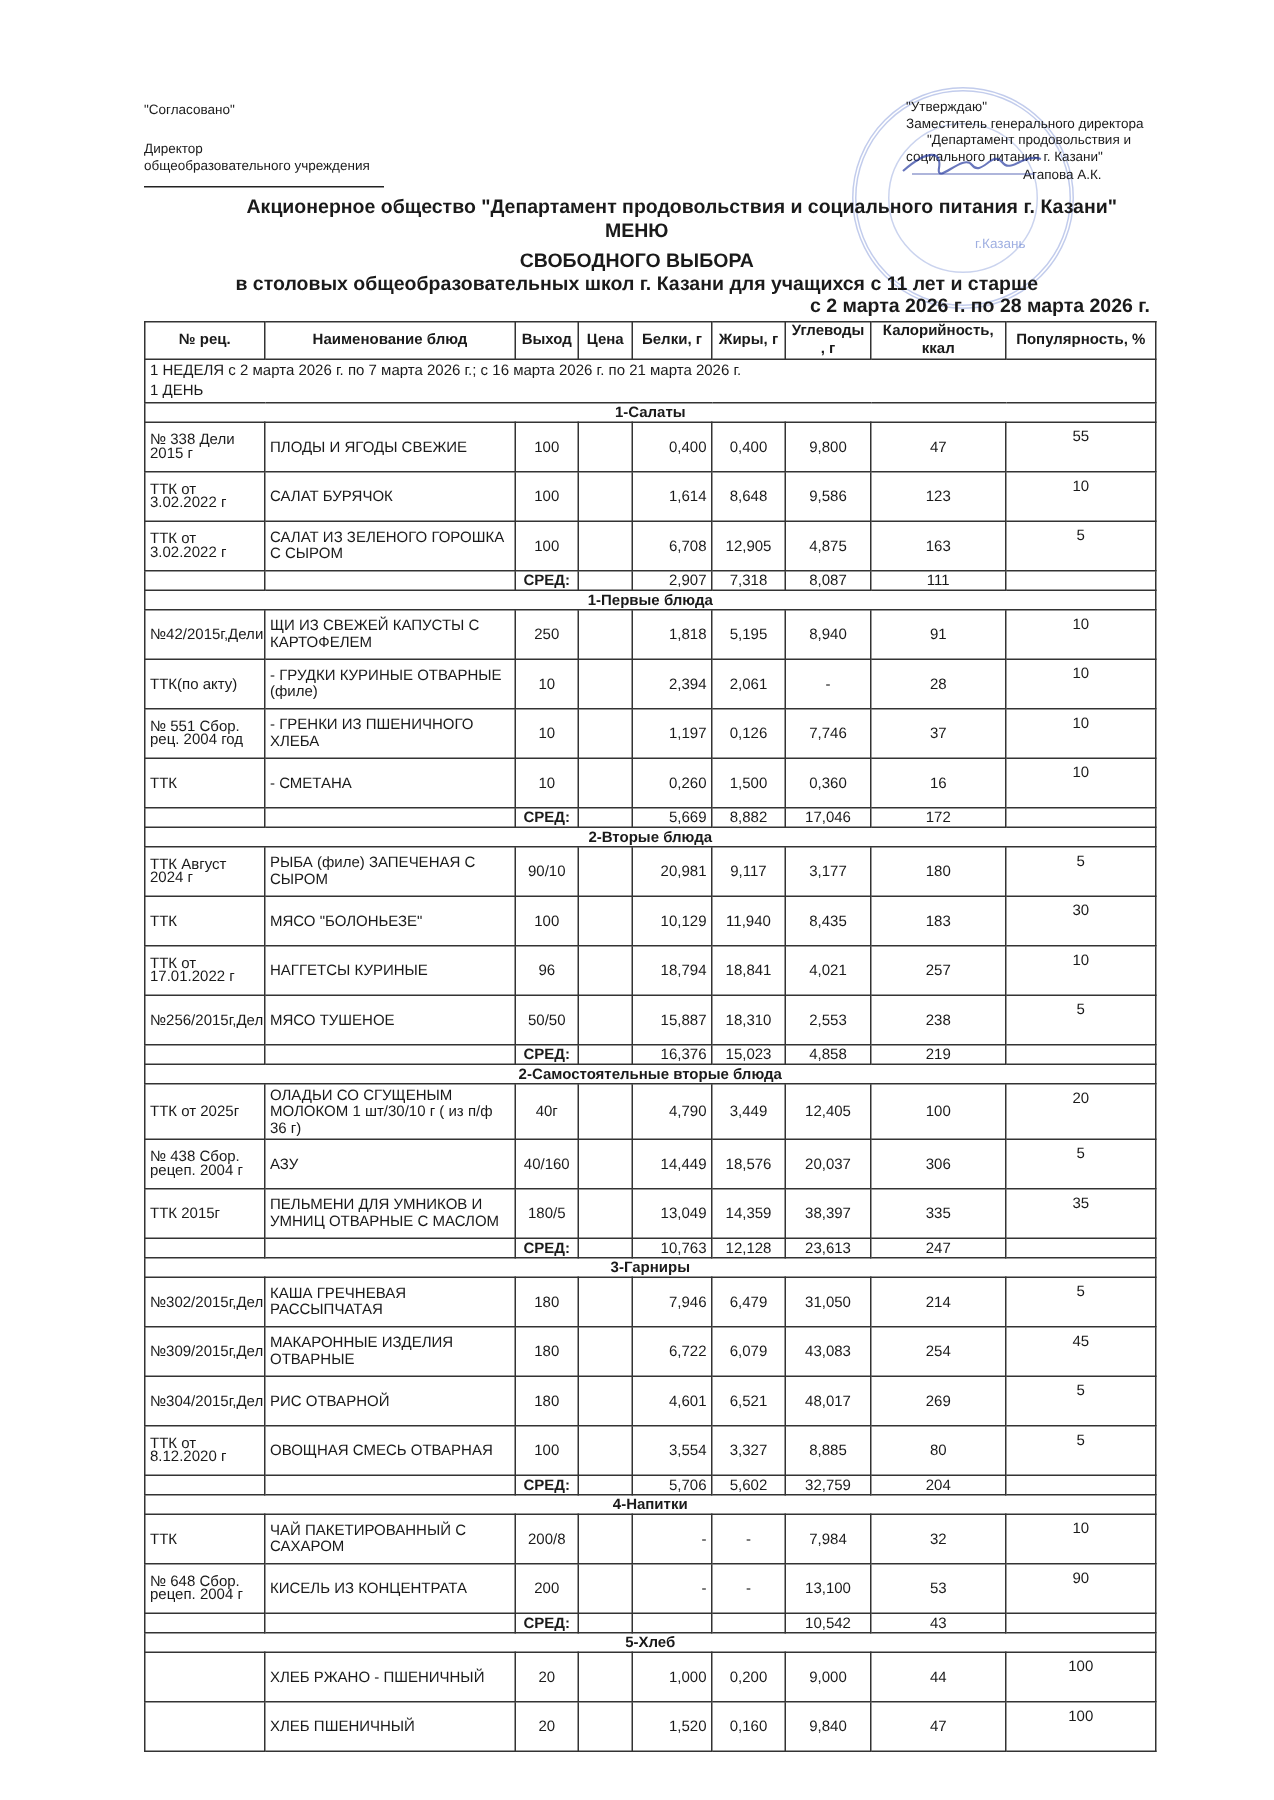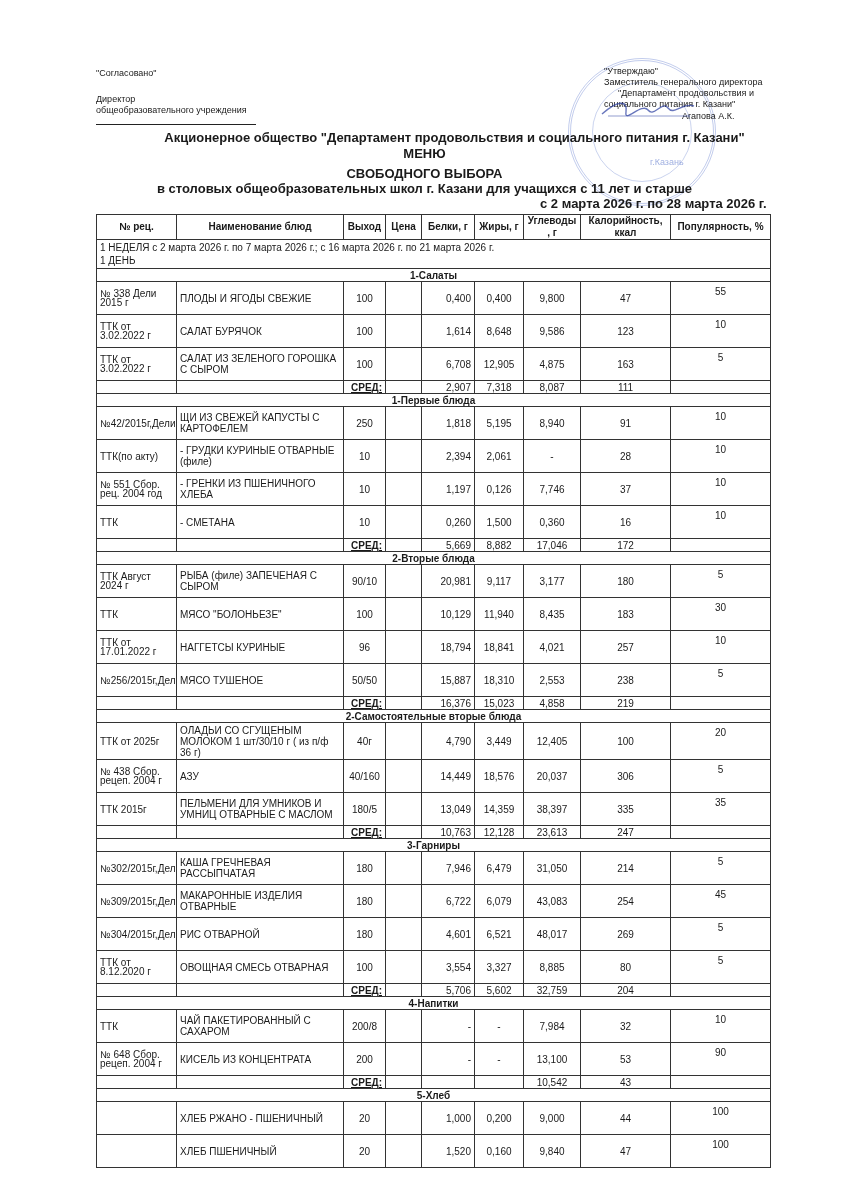--- a/index.html
+++ b/index.html
@@ -16,21 +16,21 @@
   table.menu { position: absolute; left: 96px; top: 214px; width: 674px; border-collapse: collapse; table-layout: fixed; }
   table.menu td, table.menu th { border: 1px solid #333; padding: 0 3px; font-size: 10px; vertical-align: middle; overflow: hidden; }
   table.menu th { font-weight: bold; text-align: center; font-size: 10px; line-height: 12px; height: 24px; }
   th.rec-h { font-weight: normal; font-size: 8px; }
   td.rec { font-size: 7px; line-height: 9px; }
   td.name { font-size: 10px; line-height: 11px; text-transform: none; }
   td.num { text-align: center; }
   td.numr { text-align: right; padding-right: 6px; }
   td.section { text-align: center; font-weight: bold; font-size: 10px; height: 12px; }
   td.week { font-weight: normal; font-size: 10px; line-height: 13px; text-align: left; height: 28px; vertical-align: top; }
-  td.avg-label { font-weight: bold; font-size: 10px; text-align: right; text-decoration: underline; }
+  td.avg-label { font-weight: bold; font-size: 10px; text-align: center; }
   tr.row td { height: 28px; }
   tr.row-tall td { height: 32px; }
   tr.avg td { height: 12px; font-size: 10px; }
   tr.bread td { height: 28px; }
   .pop { text-align: center; vertical-align: top !important; padding-top: 4px !important; }
 </style>
 </head>
 <body>
 
 <div class="abs small" style="left:96px; top:68px;">"Согласовано"</div>

